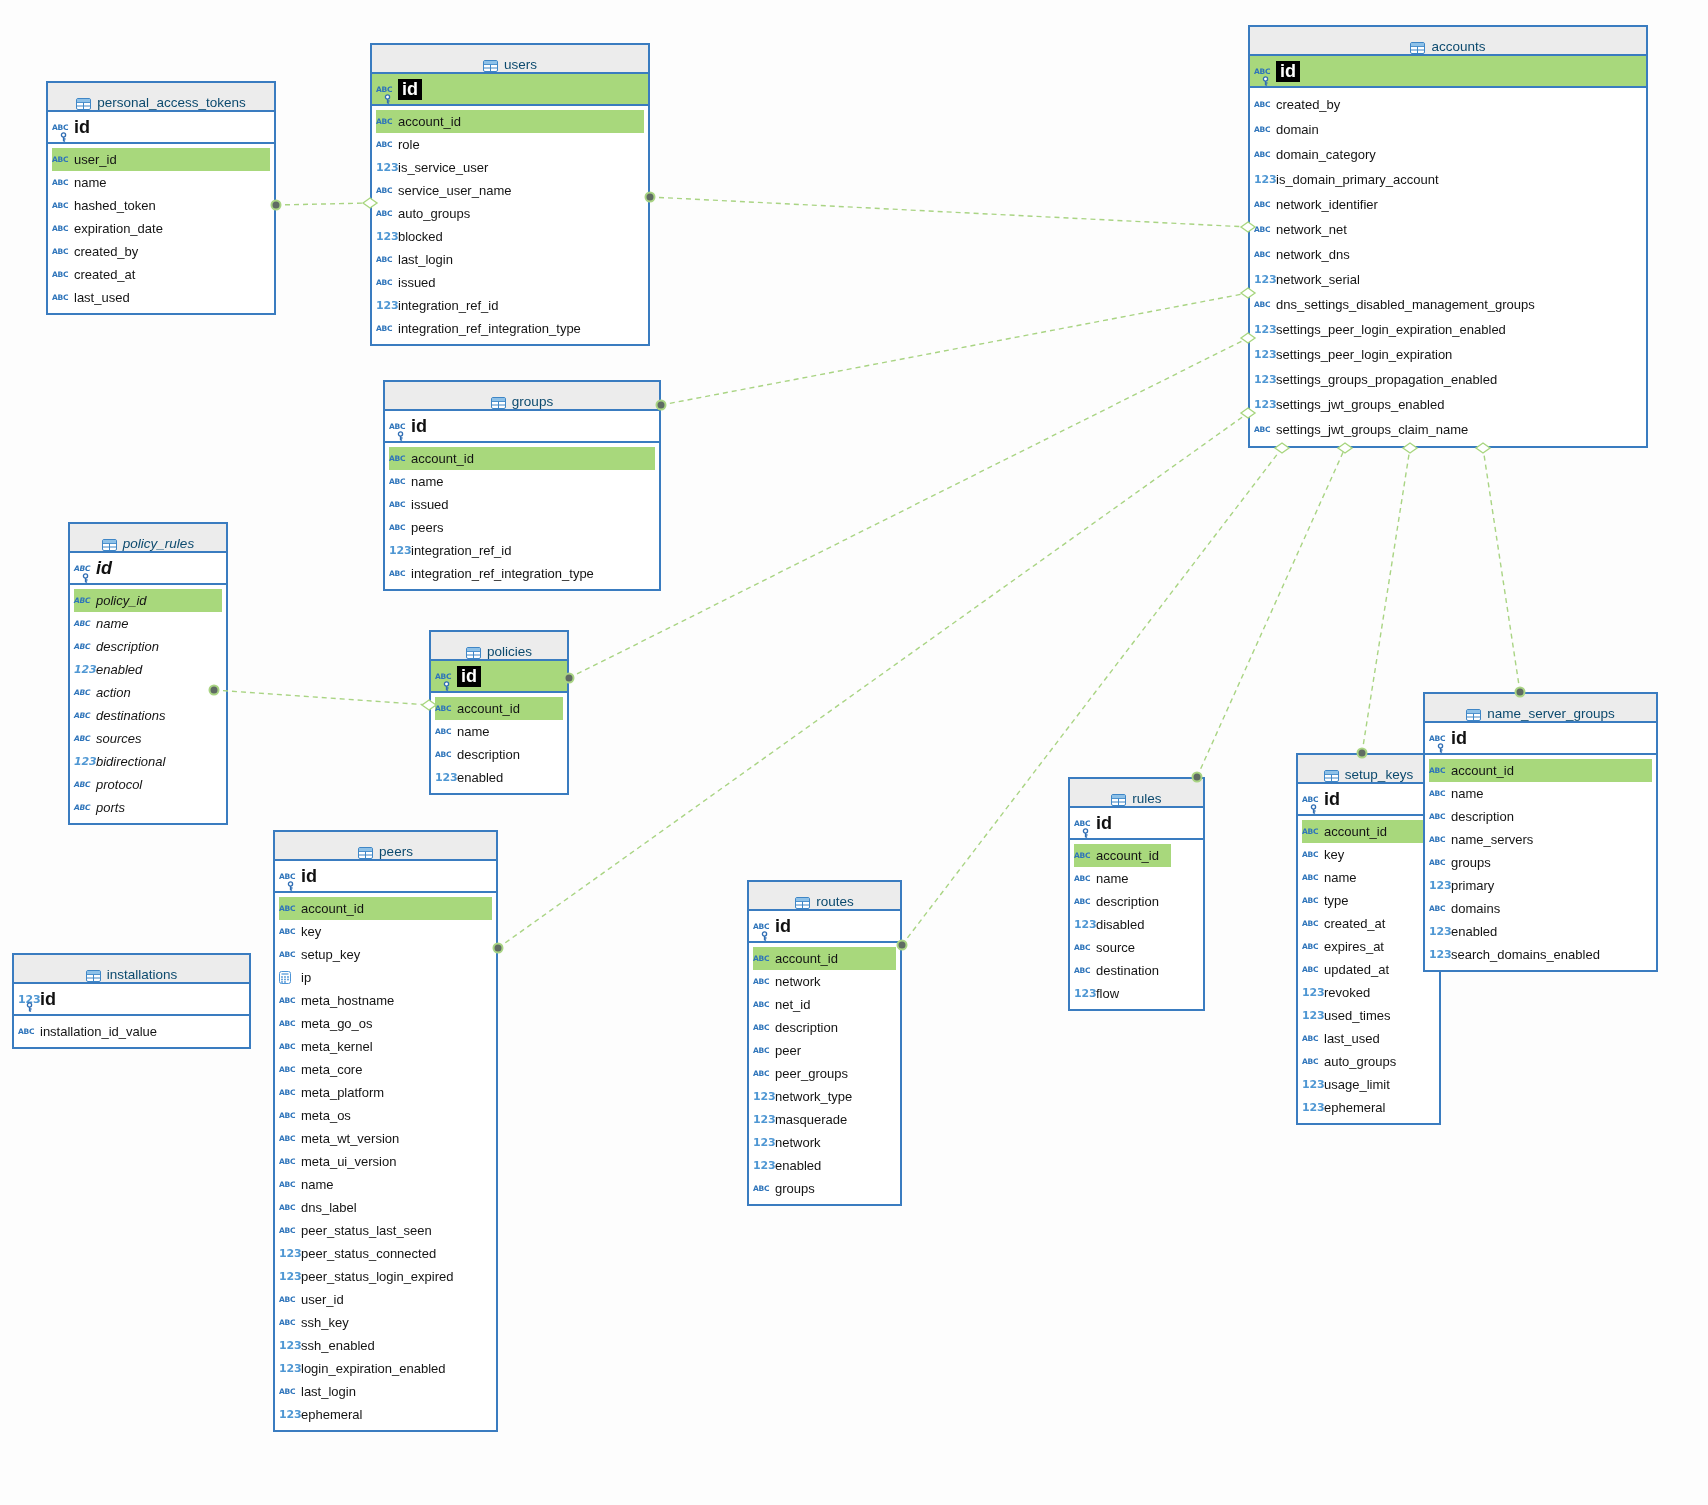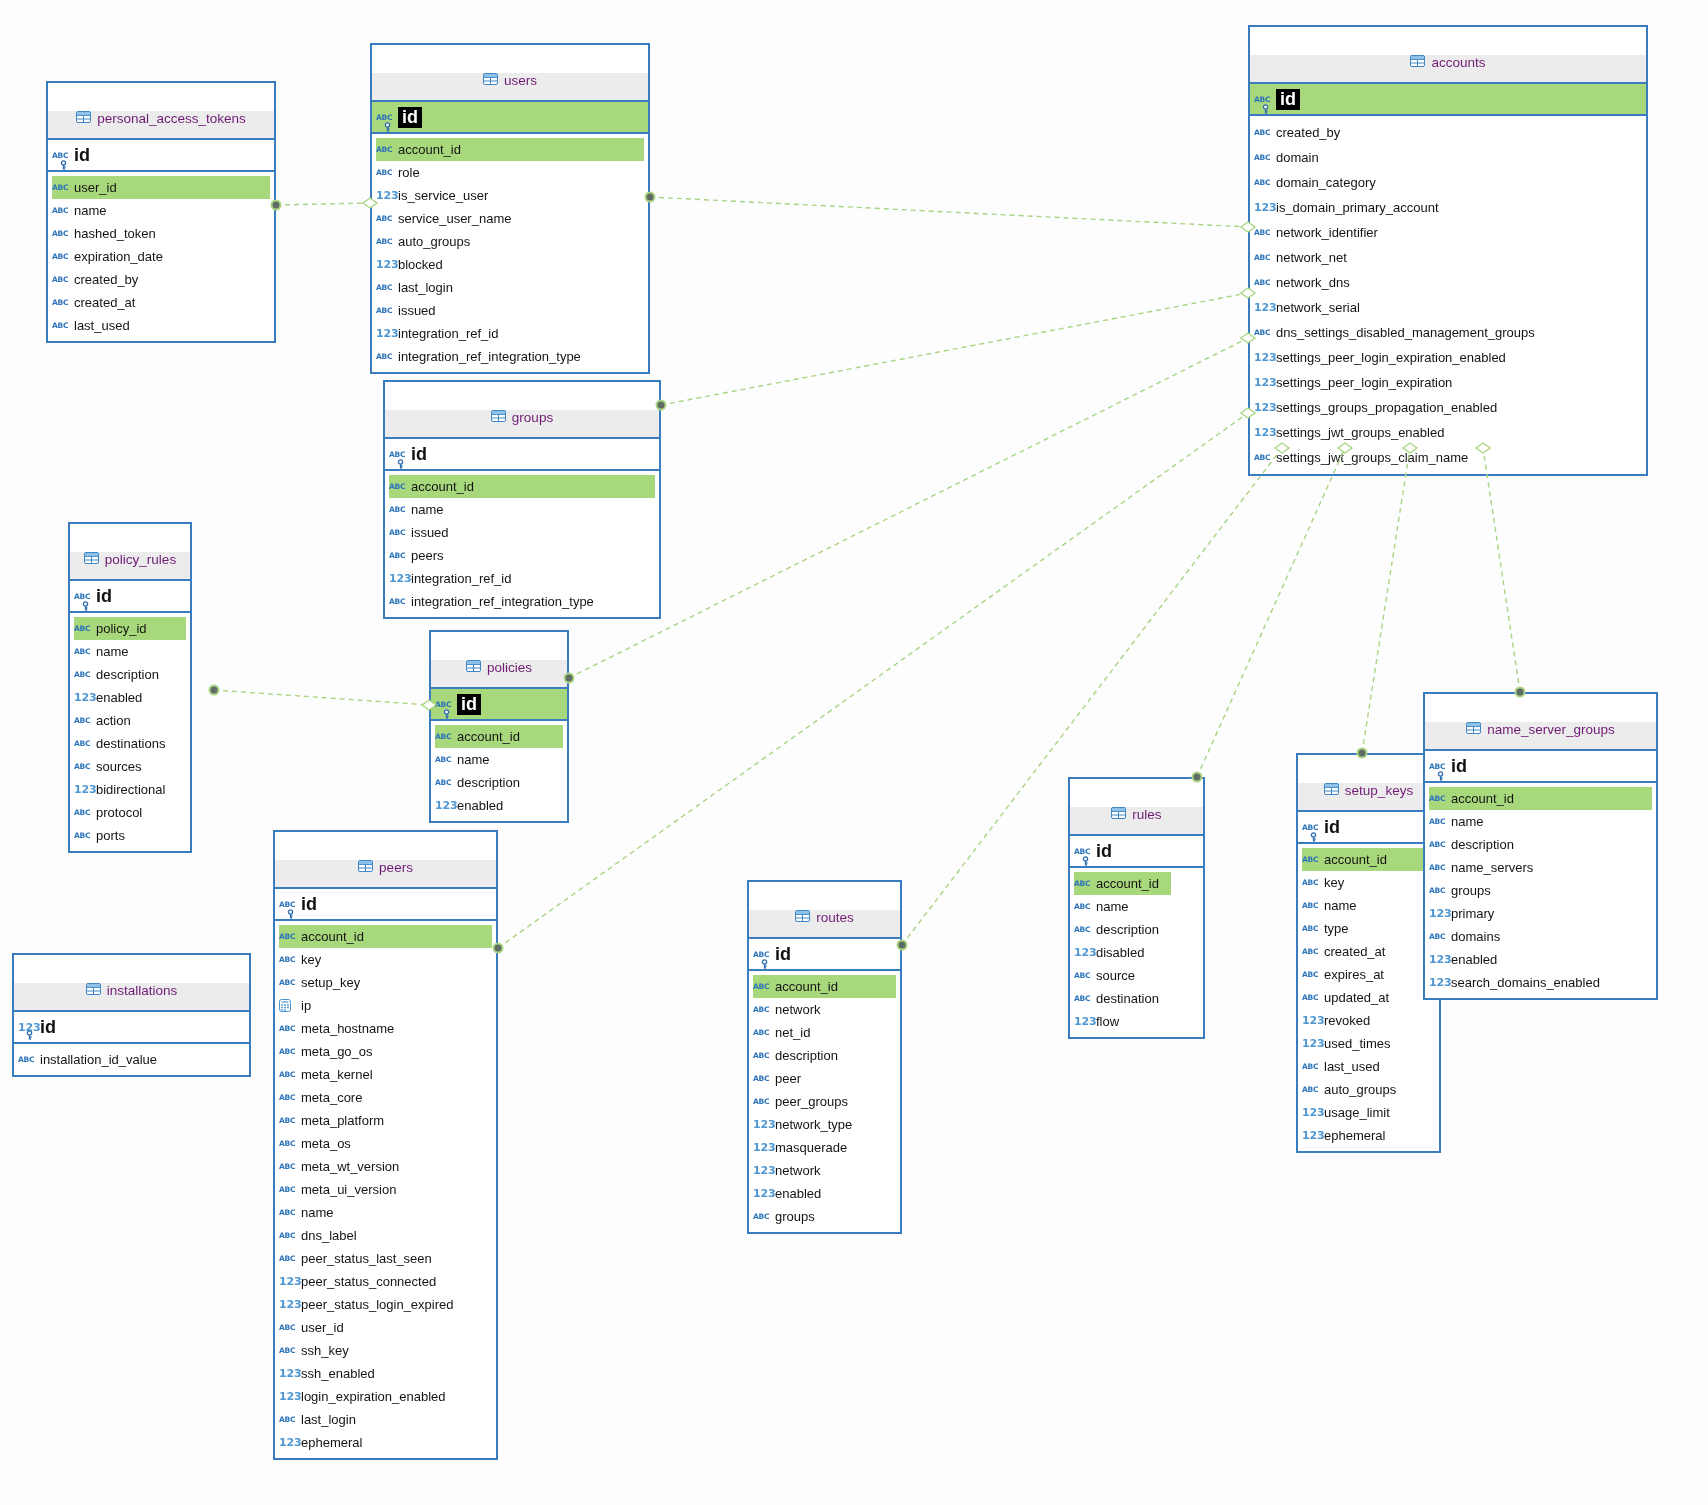--- a/index.html
+++ b/index.html
@@ -7,22 +7,22 @@
             font-family:"Liberation Sans", sans-serif; overflow:hidden; }
   #wires { position:absolute; left:0; top:0; width:1708px; height:1505px;
            pointer-events:none; z-index:5; }
   .wire { stroke:#a9d483; stroke-width:1.4; stroke-dasharray:5 4; fill:none; }
   .dot  { fill:#5f6b63; stroke:#a9d483; stroke-width:2; }
   .dia  { fill:#ffffff; stroke:#a8d67f; stroke-width:1.4; }
 
   .tbl { position:absolute; z-index:2; background:#fff; border:2px solid #3a7cc0;
          box-sizing:border-box; }
   .tbl-header { height:27px; background:#ececec; border-bottom:2px solid #3a7cc0;
-                display:flex; align-items:flex-start; justify-content:center; gap:6px;
-                font-size:13.5px; color:#701a75; white-space:nowrap;margin-top:28px; }
+                display:flex; align-items:flex-end; justify-content:center; gap:6px;
+                font-size:13.5px; color:#0c4a6e; white-space:nowrap; }
   .tbl-icon { display:flex; align-items:center; }
   .pk-row { height:32px; border-bottom:2px solid #3a7cc0; display:flex;
             align-items:center; padding:0 4px; box-sizing:border-box; }
   .pk-name { font-weight:700; font-size:18px; color:#111; white-space:nowrap; }
   .tbl.selected .pk-row { background:#a8d87c; }
   .tbl.selected .pk-name { background:#000; color:#fff; padding:0 4px; }
   .fields { padding:4px 0; }
   .row { height:var(--rh,23px); display:flex; align-items:center; padding:0 4px; }
   .rowc { display:flex; align-items:center; flex:1 1 auto; height:100%; min-width:0; }
   .row.hl .rowc { background:#a8d87c; }
@@ -394,21 +394,21 @@
     </span>
   </div>
         <div class="row">
     <span class="rowc">
       <span class="ti abc">ABC</span>
       <span class="col-name">integration_ref_integration_type</span>
     </span>
   </div>
       </div>
   </div>
-    <div class="tbl" style="left: 68px; top: 522px; width: 124px;">
+    <div class="tbl" style="left: 68px; top: 522px; width: 160px; font-style: italic;">
     <div class="tbl-header">
       <span class="tbl-icon">
           <svg width="15" height="12" viewBox="0 0 15 12">
             <rect x="0.5" y="0.5" width="14" height="11" rx="1.5" fill="#fff" stroke="#3f86c6"></rect>
             <path d="M0.5 4.5h14" stroke="#3f86c6"></path>
             <rect x="1" y="1" width="13" height="3.2" fill="#8ec1e8"></rect>
             <path d="M7.5 4.5v7 M0.5 8h14" stroke="#3f86c6"></path>
           </svg>
         </span>
       <span class="tbl-title">policy_rules</span>

